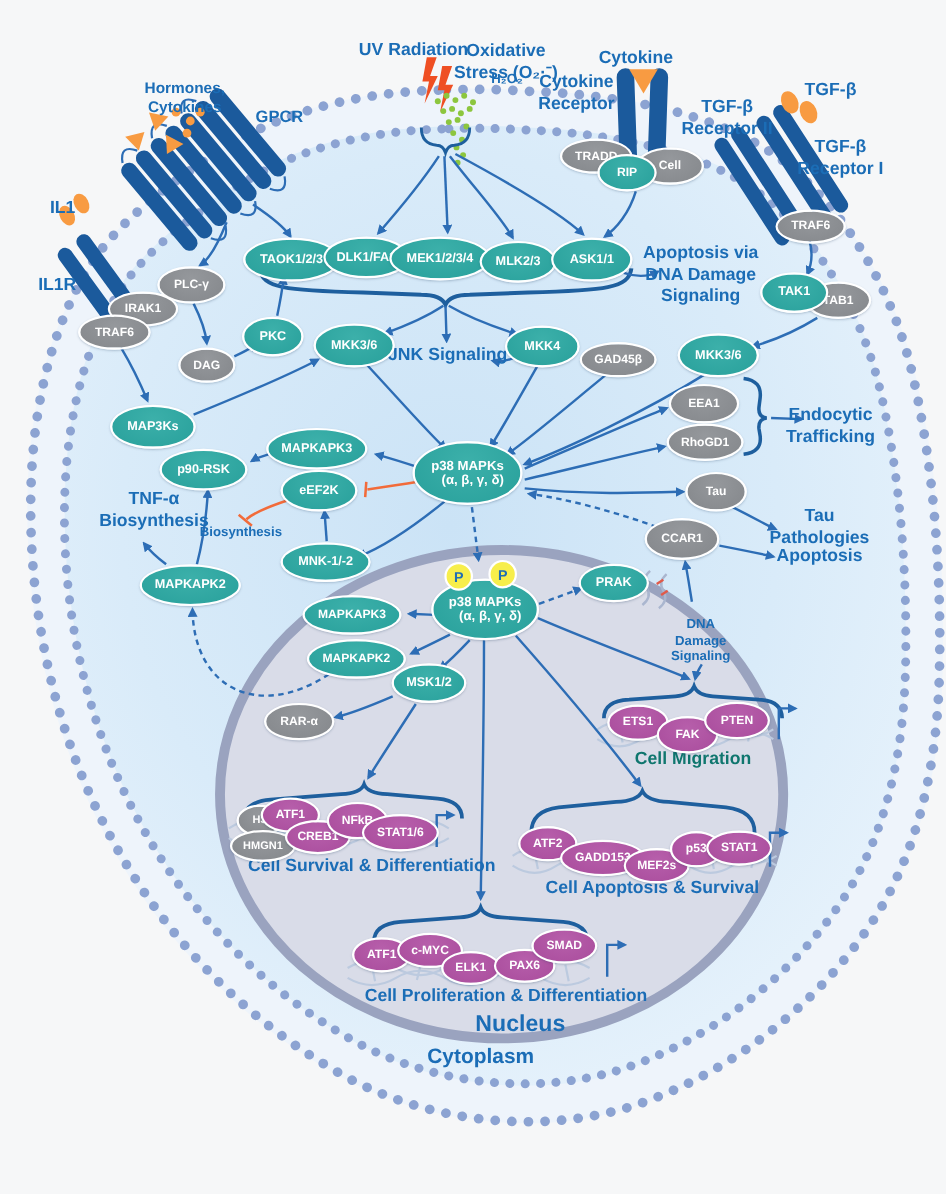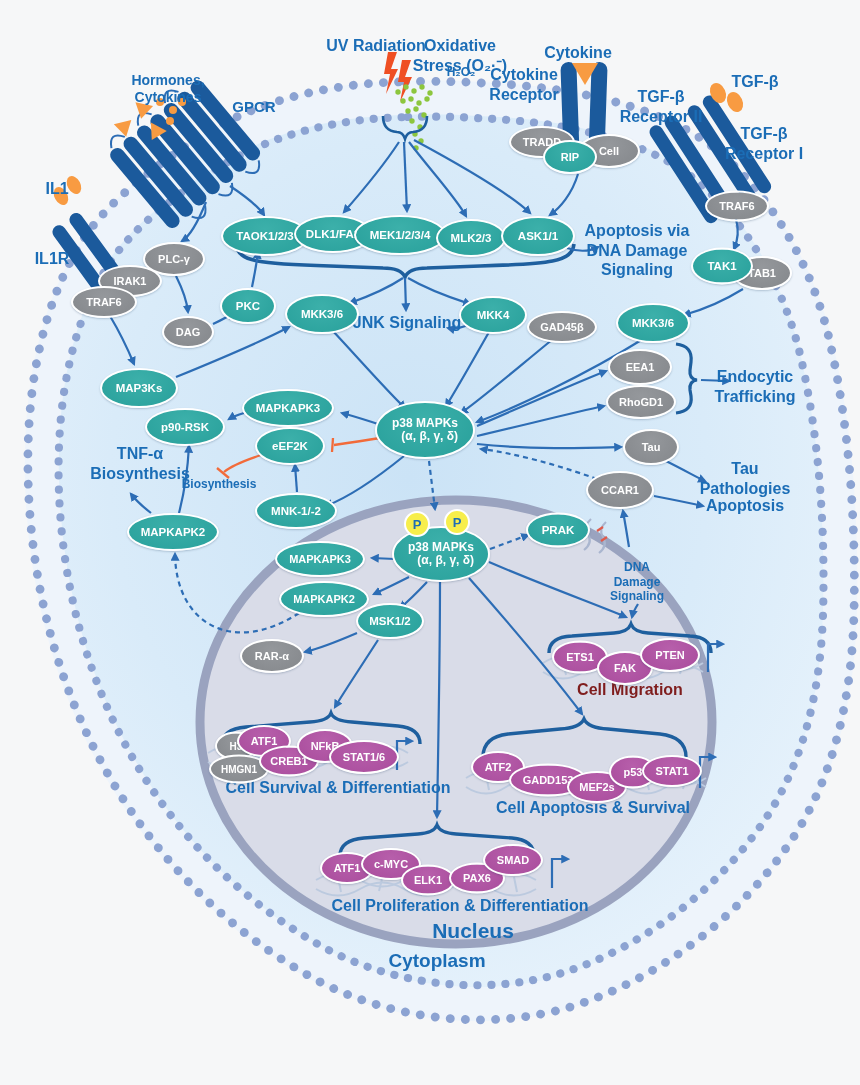--- a/index.html
+++ b/index.html
@@ -254,21 +254,21 @@
 <div class="lbl fs13" style="left:755px;top:387px">Endocytic
 Trafficking</div>
 <div class="lbl fs13" style="left:745px;top:479px">Tau Pathologies</div>
 <div class="lbl fs13" style="left:745px;top:506px">Apoptosis</div>
 <div class="lbl fs13" style="left:140px;top:464px">TNF-α
 Biosynthesis</div>
 <div class="lbl fs12" style="left:219px;top:484px">Biosynthesis</div>
 <div class="lbl fs12" style="left:637px;top:582px">DNA
 Damage
 Signaling</div>
-<div class="lbl fs13" style="left:630px;top:690px;color:#7f1d1d">Cell Migration</div>
+<div class="lbl fs13" style="left:630px;top:690px;color:#0f766e">Cell Migration</div>
 <div class="lbl fs13" style="left:338px;top:788px">Cell Survival &amp; Differentiation</div>
 <div class="lbl fs13" style="left:593px;top:808px">Cell Apoptosis &amp; Survival</div>
 <div class="lbl fs13" style="left:460px;top:906px">Cell Proliferation &amp; Differentiation</div>
 <div class="lbl fs21" style="left:473px;top:931px">Nucleus</div>
 <div class="lbl fs19" style="left:437px;top:961px">Cytoplasm</div>
 
 <div class="node t" style="left:265px;top:236px;width:84px;height:36px">TAOK1/2/3</div>
 <div class="node t" style="left:333px;top:234px;width:74px;height:34px">DLK1/FA1</div>
 <div class="node t" style="left:400px;top:235px;width:88px;height:36px">MEK1/2/3/4</div>
 <div class="node t" style="left:471px;top:238px;width:66px;height:34px">MLK2/3</div>

